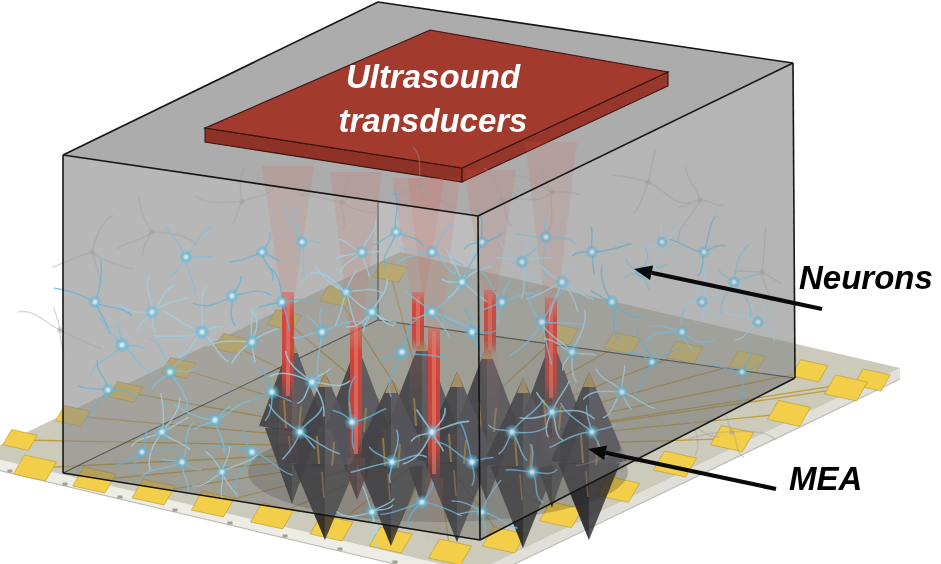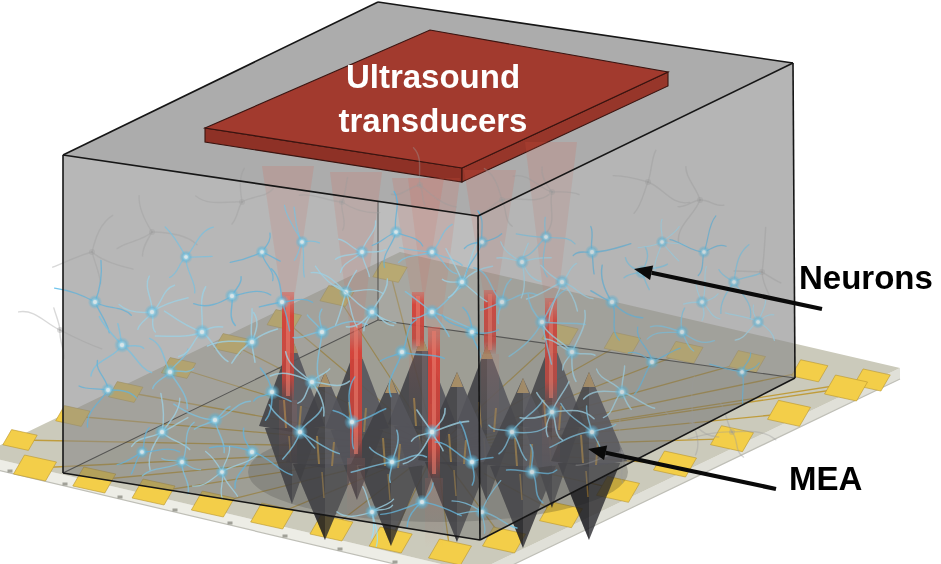--- a/index.html
+++ b/index.html
@@ -1,16 +1,16 @@
 <!DOCTYPE html>
 <html><head>
 <meta charset="utf-8">
 <style>
   html,body{margin:0;padding:0;background:#ffffff;}
-  #stage{width:941px;height:564px;position:relative;overflow:hidden;background:#a3a3a3;}
+  #stage{width:941px;height:564px;position:relative;overflow:hidden;background:#a3a3a3;font-style:italic;}
   svg{display:block;}
   text{font-family:"Liberation Sans","DejaVu Sans",sans-serif;}
   .fig-label{font-weight:bold;}
 </style>
 </head>
 <body>
 
 <div id="stage">
   <svg id="scene" width="941" height="564" viewBox="0 0 941 564" xmlns="http://www.w3.org/2000/svg">
     <defs>

